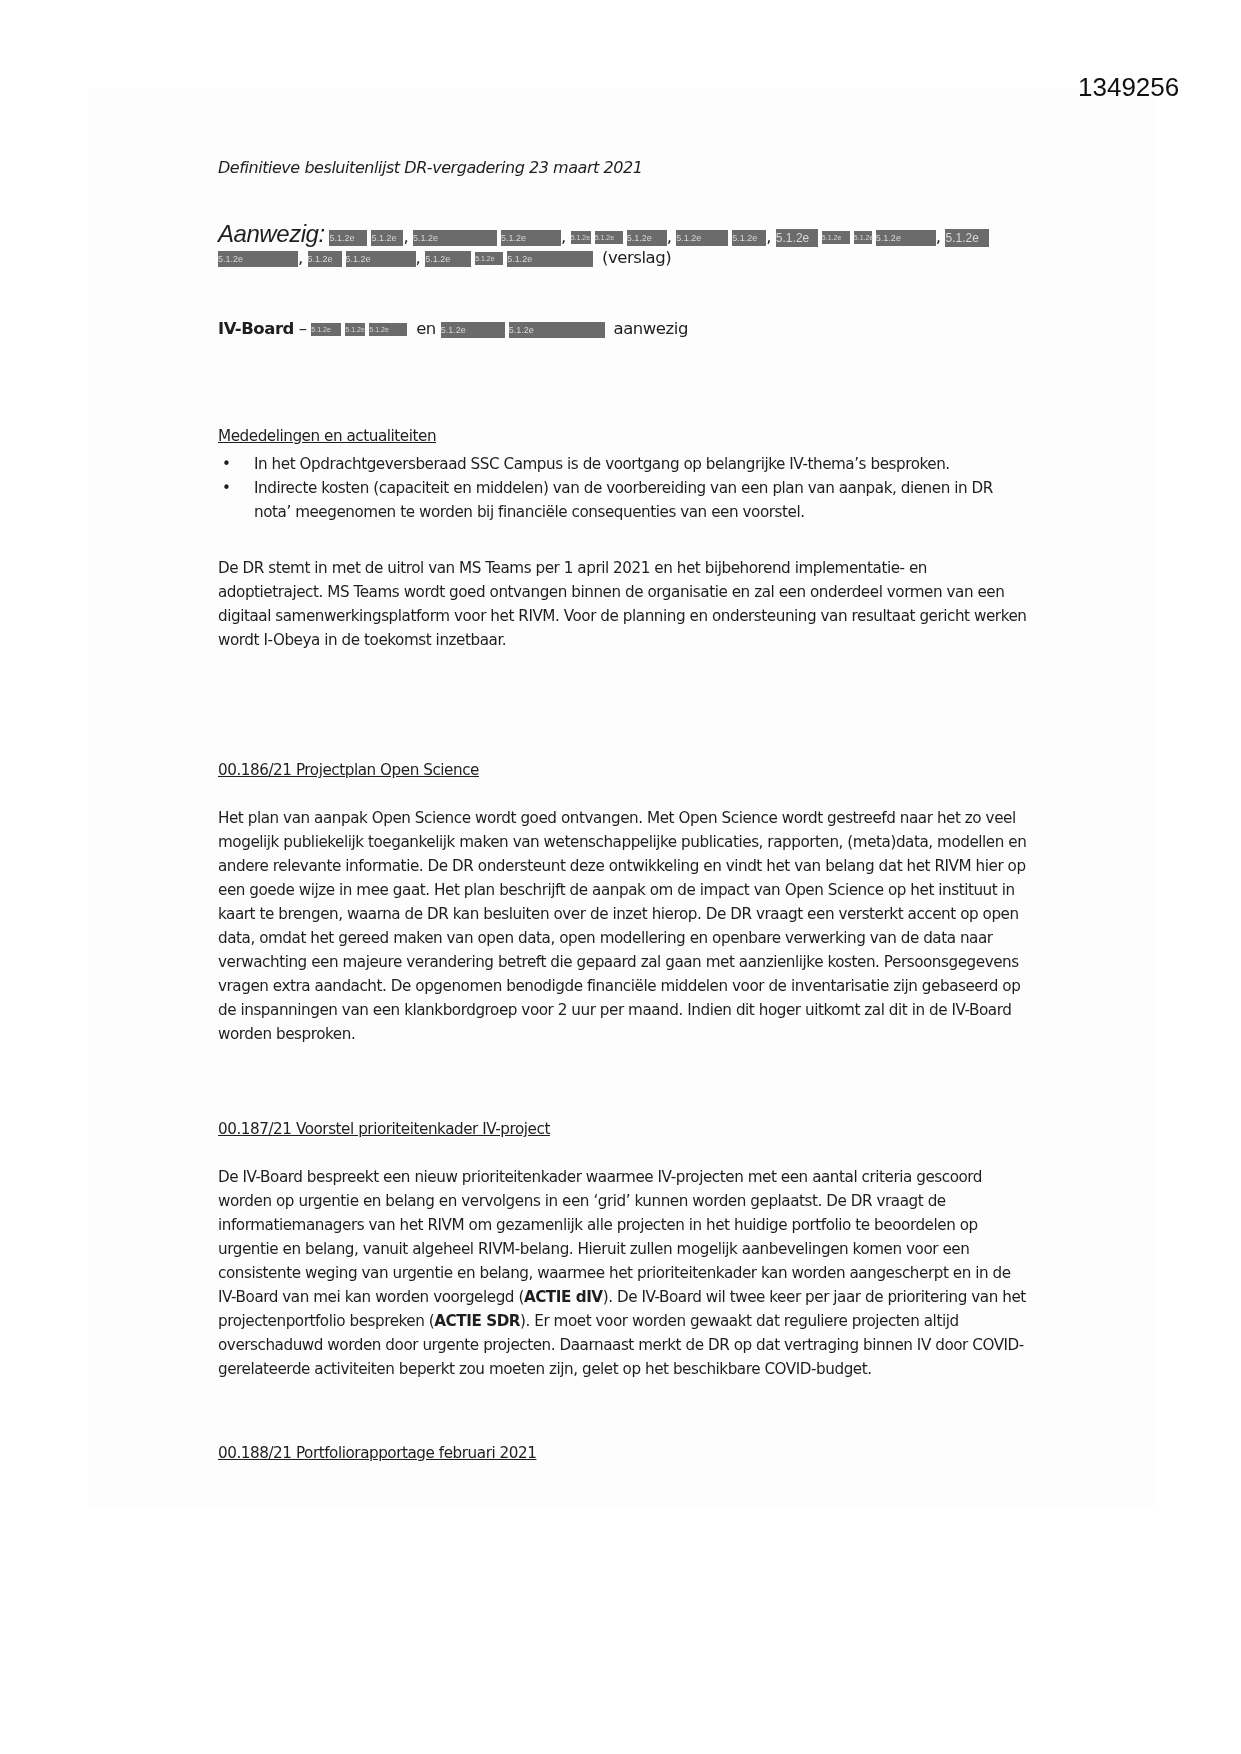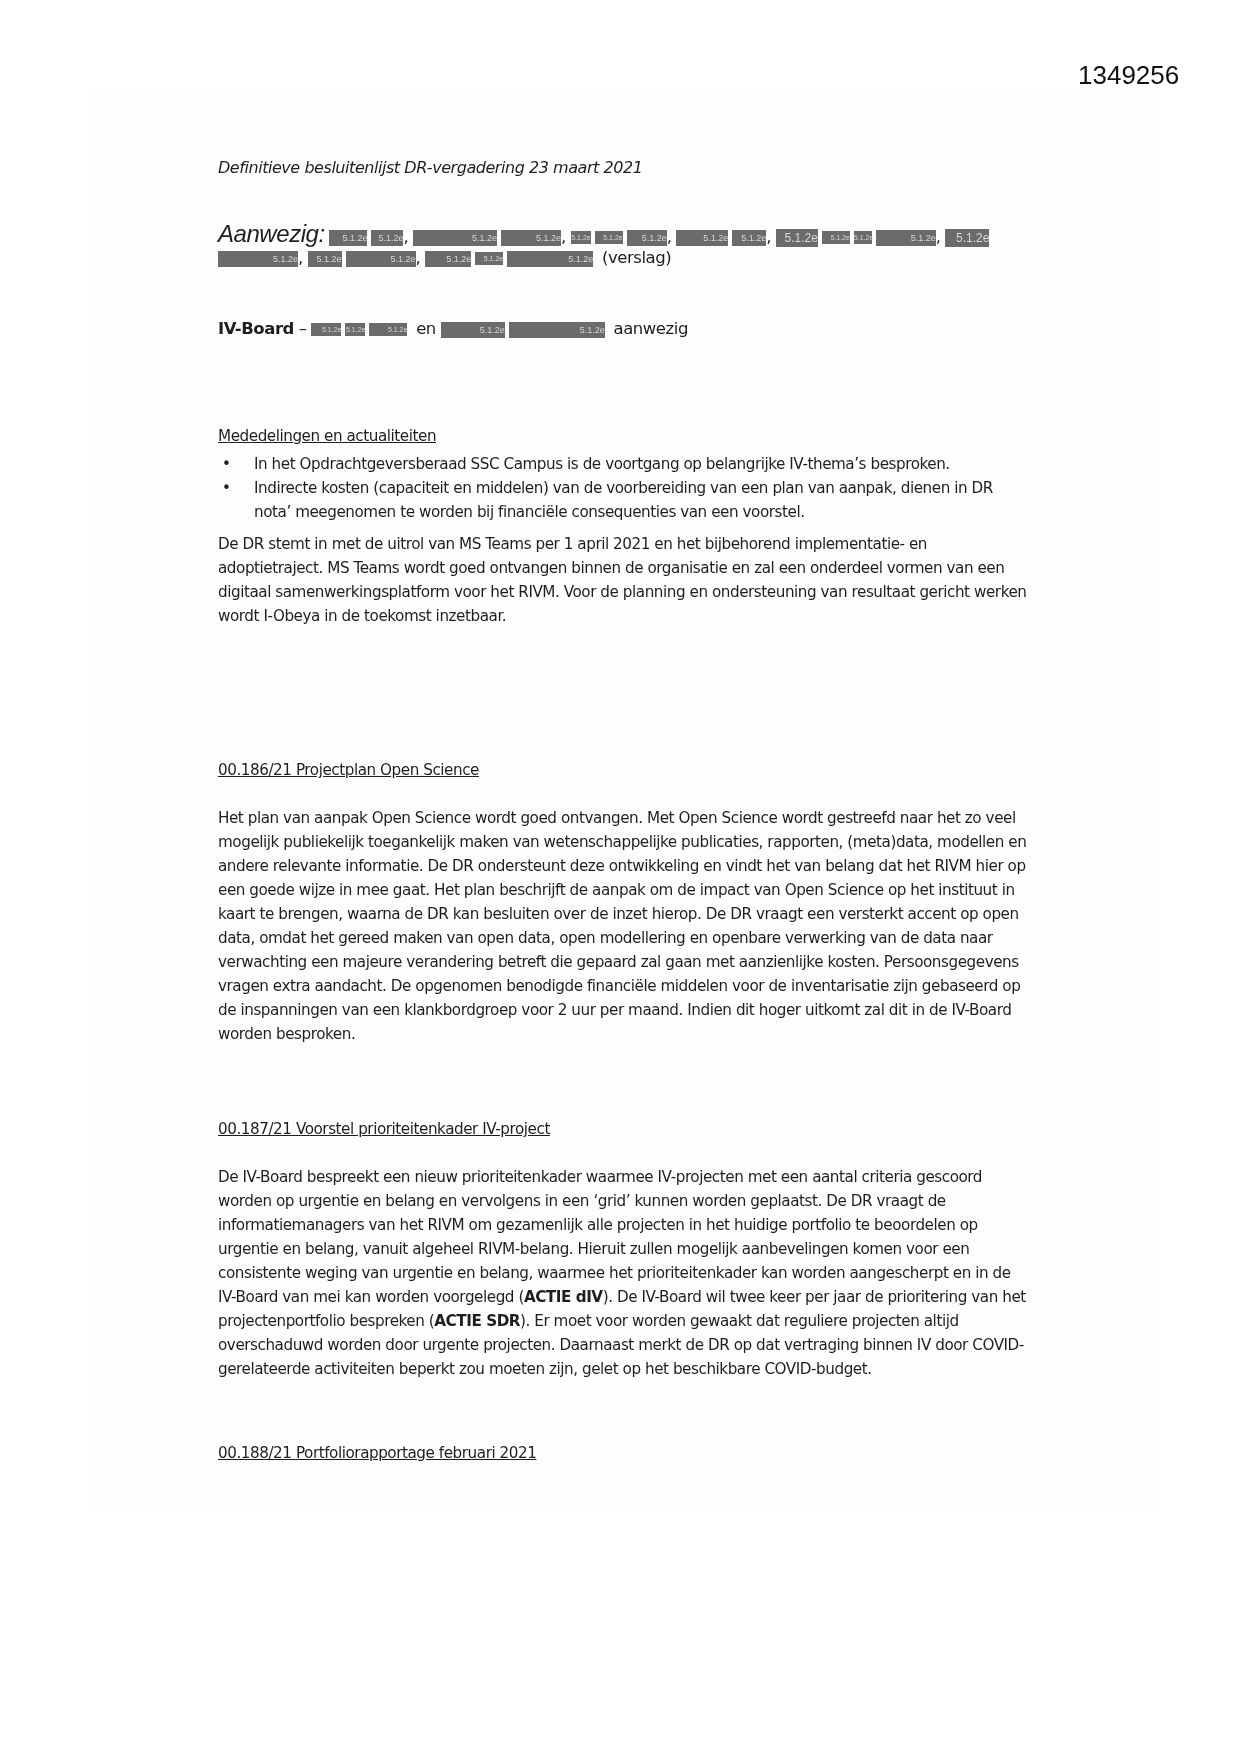--- a/index.html
+++ b/index.html
@@ -4,38 +4,38 @@
 <style>
   html, body { margin:0; padding:0; }
   body {
     width:1241px; height:1754px; background:#ffffff; position:relative; overflow:hidden;
     font-family:"Liberation Sans", sans-serif; color:#1a1a1a;
   }
   .scan {
     position:absolute; left:88px; top:88px; width:1066px; height:1420px; background:#fdfdfd;
   }
   .docid {
-    position:absolute; left:1078px; top:60px; font-size:26px; color:#111;
+    position:absolute; left:1078px; top:72px; font-size:26px; color:#111;
     font-family:"Liberation Sans", sans-serif;
   }
   .content {
     position:absolute; left:218px; top:0; width:810px;
     font-family:"DejaVu Sans", sans-serif; font-size:15.2px; line-height:24px; color:#1e1e1e;
     letter-spacing:-0.45px;
   }
   .abs { position:absolute; left:0; white-space:nowrap; }
   .title { top:156px; font-size:16px;font-style:italic; }
   .attend { top:222px; font-size:16.5px; }
   .attend2 { top:246px; font-size:16.5px; }
   .ivboard { top:317px; font-size:16.5px; }
   .italic { font-style:italic; font-family:"Liberation Sans", sans-serif; font-size:24px; }
   .bold { font-weight:bold; }
   .red {
     display:inline-block; background:#6b6b6b; color:#d8d8d8; font-family:"Liberation Sans", sans-serif;
-    font-size:9px; text-align:right; height:16px; line-height:16px; vertical-align:middle; margin-right:4px;
+    font-size:9px; text-align:left; height:16px; line-height:16px; vertical-align:middle; margin-right:4px;
     letter-spacing:0;
   }
   .red.lg { font-size:12px; height:18px; line-height:18px; }
   .red.sm { font-size:7px; height:13px; line-height:13px; }
   .heading { text-decoration:underline;margin-top:36px; }
   .sec { position:absolute; left:0; width:810px; }
   ul.bullets { margin:4px; padding:0; list-style:none; }
   ul.bullets li { position:relative; padding-left:32px; }
   ul.bullets li::before { content:"\2022"; position:absolute; left:0; top:0; font-size:15px; }
   p { margin:0; }
@@ -79,21 +79,21 @@
 
   <div class="sec" style="top:388px">
     <div class="heading">Mededelingen en actualiteiten</div>
     <ul class="bullets">
       <li>In het Opdrachtgeversberaad SSC Campus is de voortgang op belangrijke IV-thema’s besproken.</li>
       <li>Indirecte kosten (capaciteit en middelen) van de voorbereiding van een plan van aanpak, dienen in DR nota’ meegenomen te worden bij financiële consequenties van een voorstel.</li>
     </ul>
   </div>
 
   <div class="sec" style="top:532px">
-    <p class="para" style="">De DR stemt in met de uitrol van MS Teams per 1 april 2021 en het bijbehorend implementatie- en adoptietraject. MS Teams wordt goed ontvangen binnen de organisatie en zal een onderdeel vormen van een digitaal samenwerkingsplatform voor het RIVM. Voor de planning en ondersteuning van resultaat gericht werken wordt I-Obeya in de toekomst inzetbaar.</p>
+    <p class="para" style="margin-top:24px">De DR stemt in met de uitrol van MS Teams per 1 april 2021 en het bijbehorend implementatie- en adoptietraject. MS Teams wordt goed ontvangen binnen de organisatie en zal een onderdeel vormen van een digitaal samenwerkingsplatform voor het RIVM. Voor de planning en ondersteuning van resultaat gericht werken wordt I-Obeya in de toekomst inzetbaar.</p>
   </div>
 
   <div class="sec" style="top:722px">
     <div class="heading">00.186/21 Projectplan Open Science</div>
     <p class="para" style="margin-top:24px">Het plan van aanpak Open Science wordt goed ontvangen. Met Open Science wordt gestreefd naar het zo veel mogelijk publiekelijk toegankelijk maken van wetenschappelijke publicaties, rapporten, (meta)data, modellen en andere relevante informatie. De DR ondersteunt deze ontwikkeling en vindt het van belang dat het RIVM hier op een goede wijze in mee gaat. Het plan beschrijft de aanpak om de impact van Open Science op het instituut in kaart te brengen, waarna de DR kan besluiten over de inzet hierop. De DR vraagt een versterkt accent op open data, omdat het gereed maken van open data, open modellering en openbare verwerking van de data naar verwachting een majeure verandering betreft die gepaard zal gaan met aanzienlijke kosten. Persoonsgegevens vragen extra aandacht. De opgenomen benodigde financiële middelen voor de inventarisatie zijn gebaseerd op de inspanningen van een klankbordgroep voor 2 uur per maand. Indien dit hoger uitkomt zal dit in de IV-Board worden besproken.</p>
   </div>
 
   <div class="sec" style="top:1081px">
     <div class="heading">00.187/21 Voorstel prioriteitenkader IV-project</div>
     <p class="para" style="margin-top:24px"><span>De IV-Board bespreekt een nieuw prioriteitenkader waarmee IV-projecten met een aantal criteria gescoord worden op urgentie en belang en vervolgens in een ‘grid’ kunnen worden geplaatst. De DR vraagt de informatiemanagers van het RIVM om gezamenlijk alle projecten in het huidige portfolio te beoordelen op urgentie en belang, vanuit algeheel RIVM-belang. Hieruit zullen mogelijk aanbevelingen komen voor een consistente weging van urgentie en belang, waarmee het prioriteitenkader kan worden aangescherpt en in de IV-Board van mei kan worden voorgelegd (</span><b>ACTIE dIV</b><span>). De IV-Board wil twee keer per jaar de prioritering van het projectenportfolio bespreken (</span><b>ACTIE SDR</b><span>). Er moet voor worden gewaakt dat reguliere projecten altijd overschaduwd worden door urgente projecten. Daarnaast merkt de DR op dat vertraging binnen IV door COVID-gerelateerde activiteiten beperkt zou moeten zijn, gelet op het beschikbare COVID-budget.</span></p>

